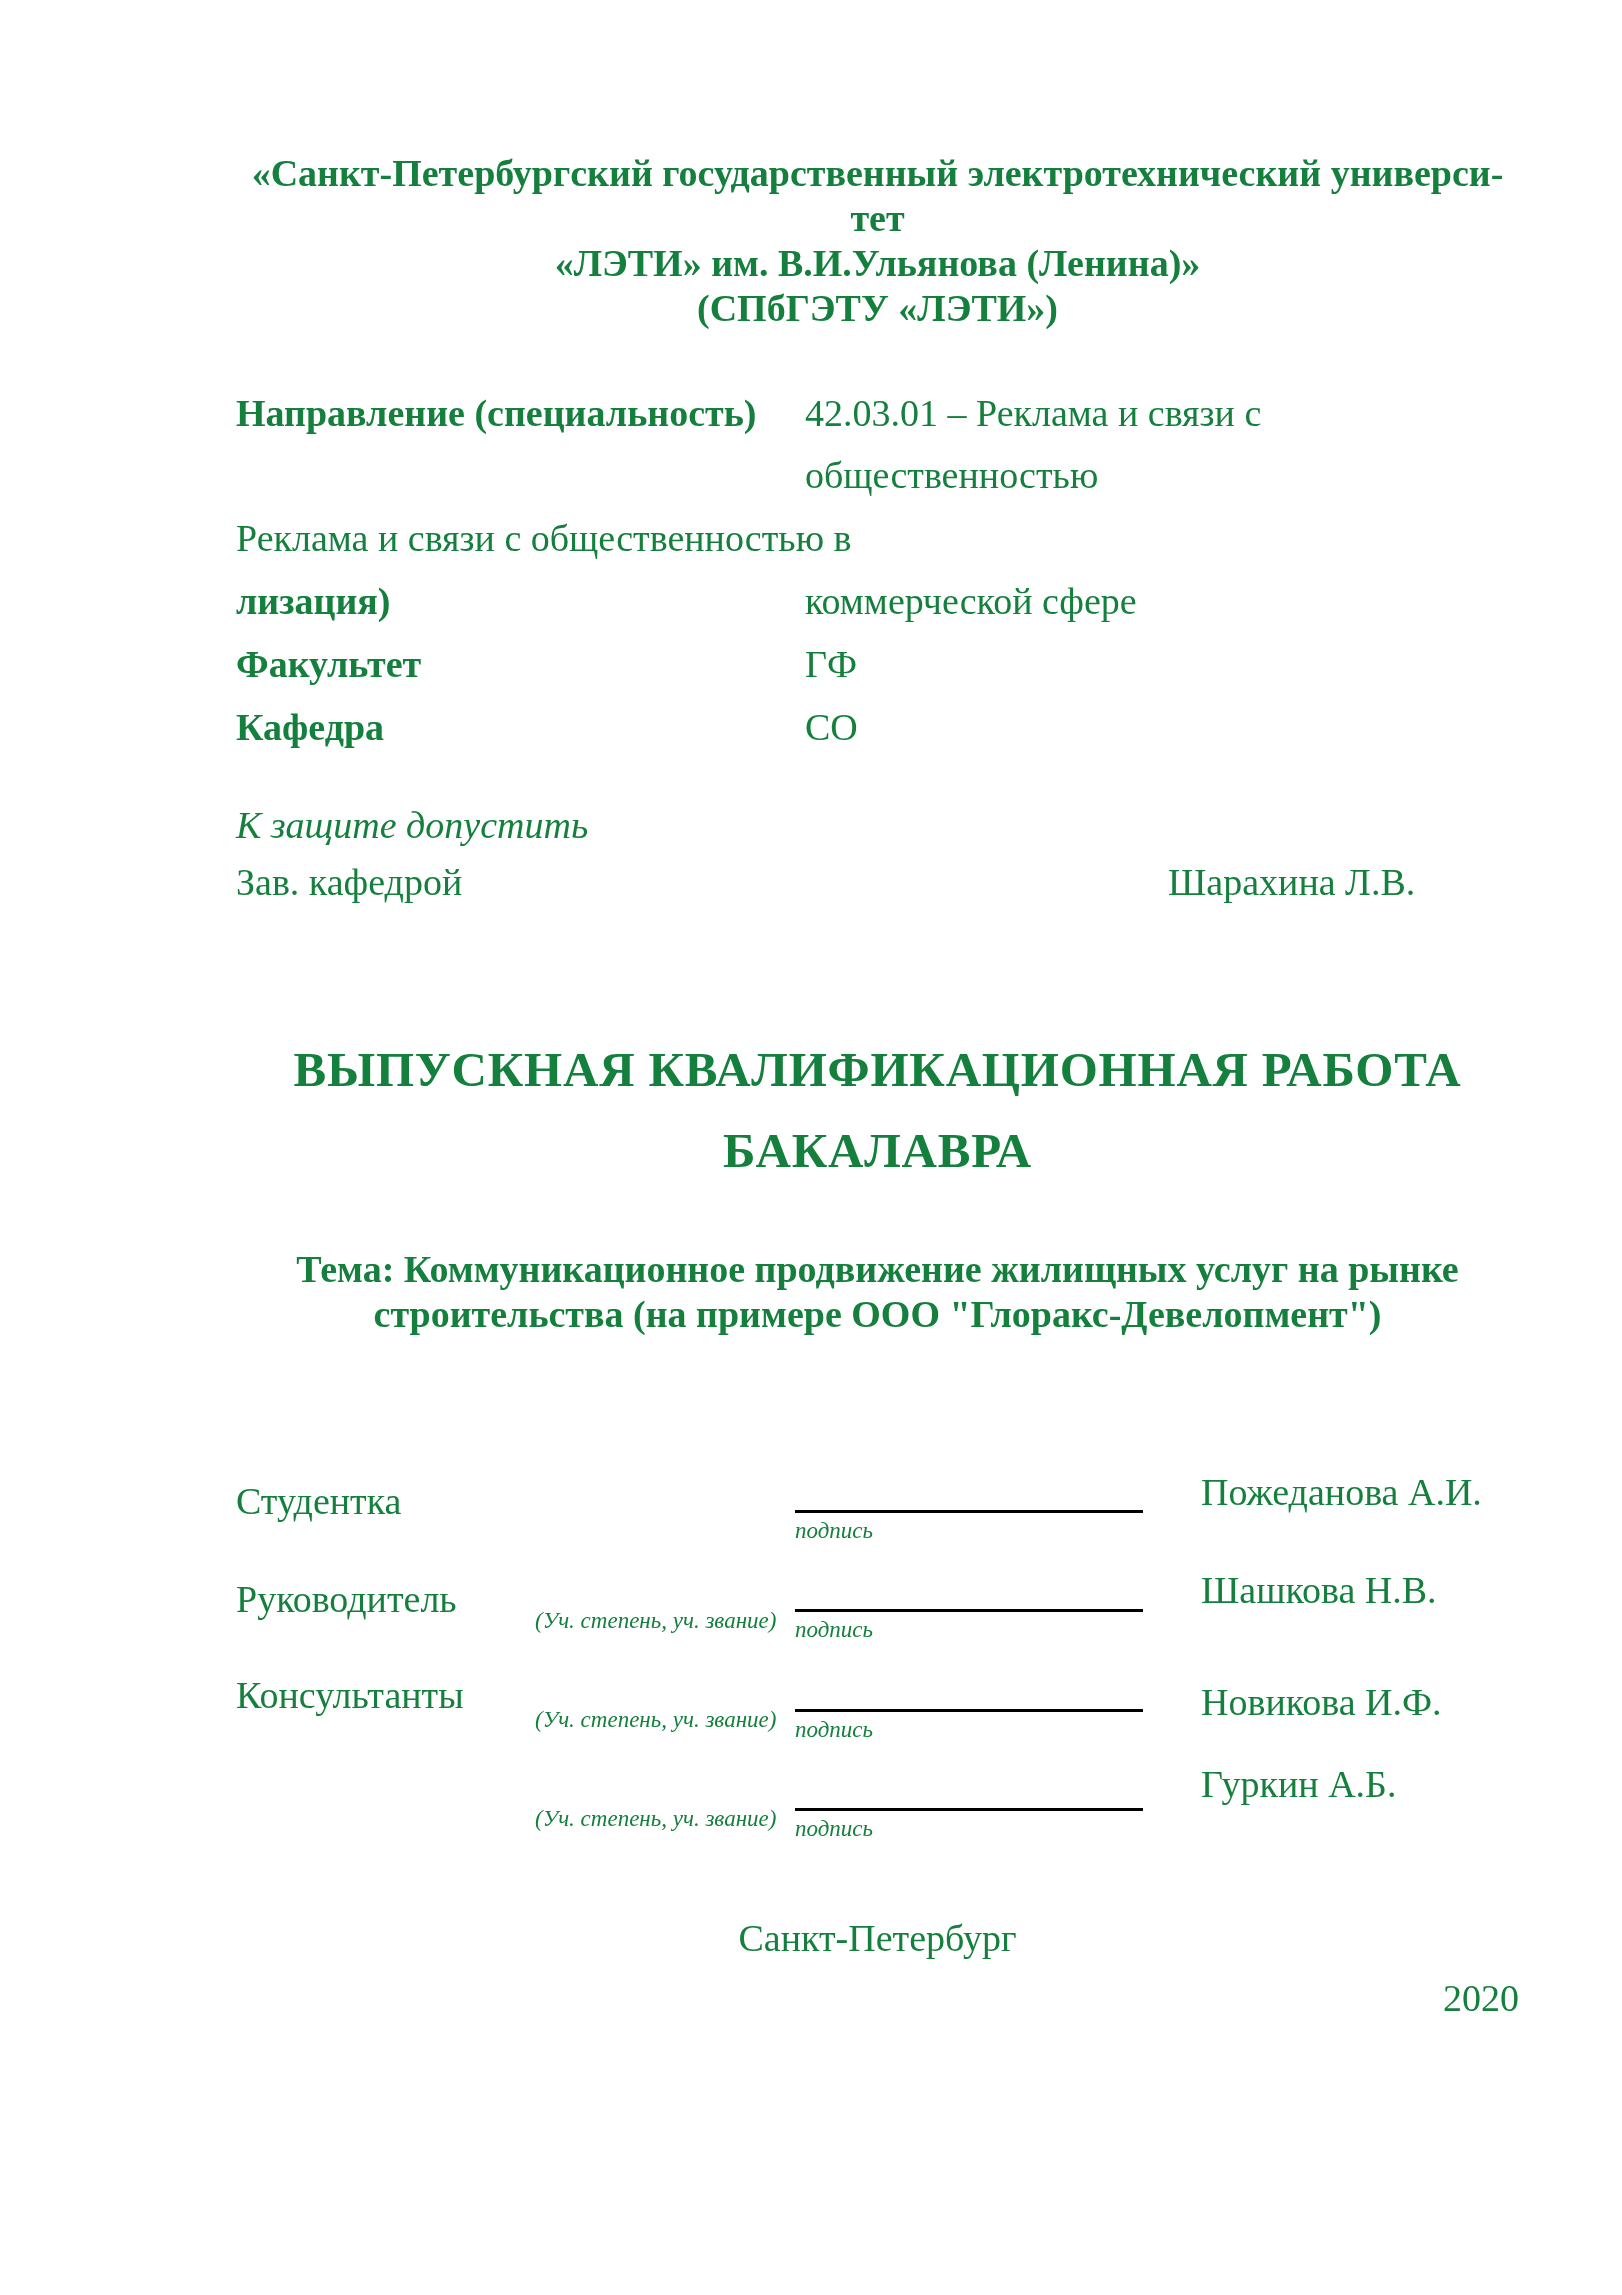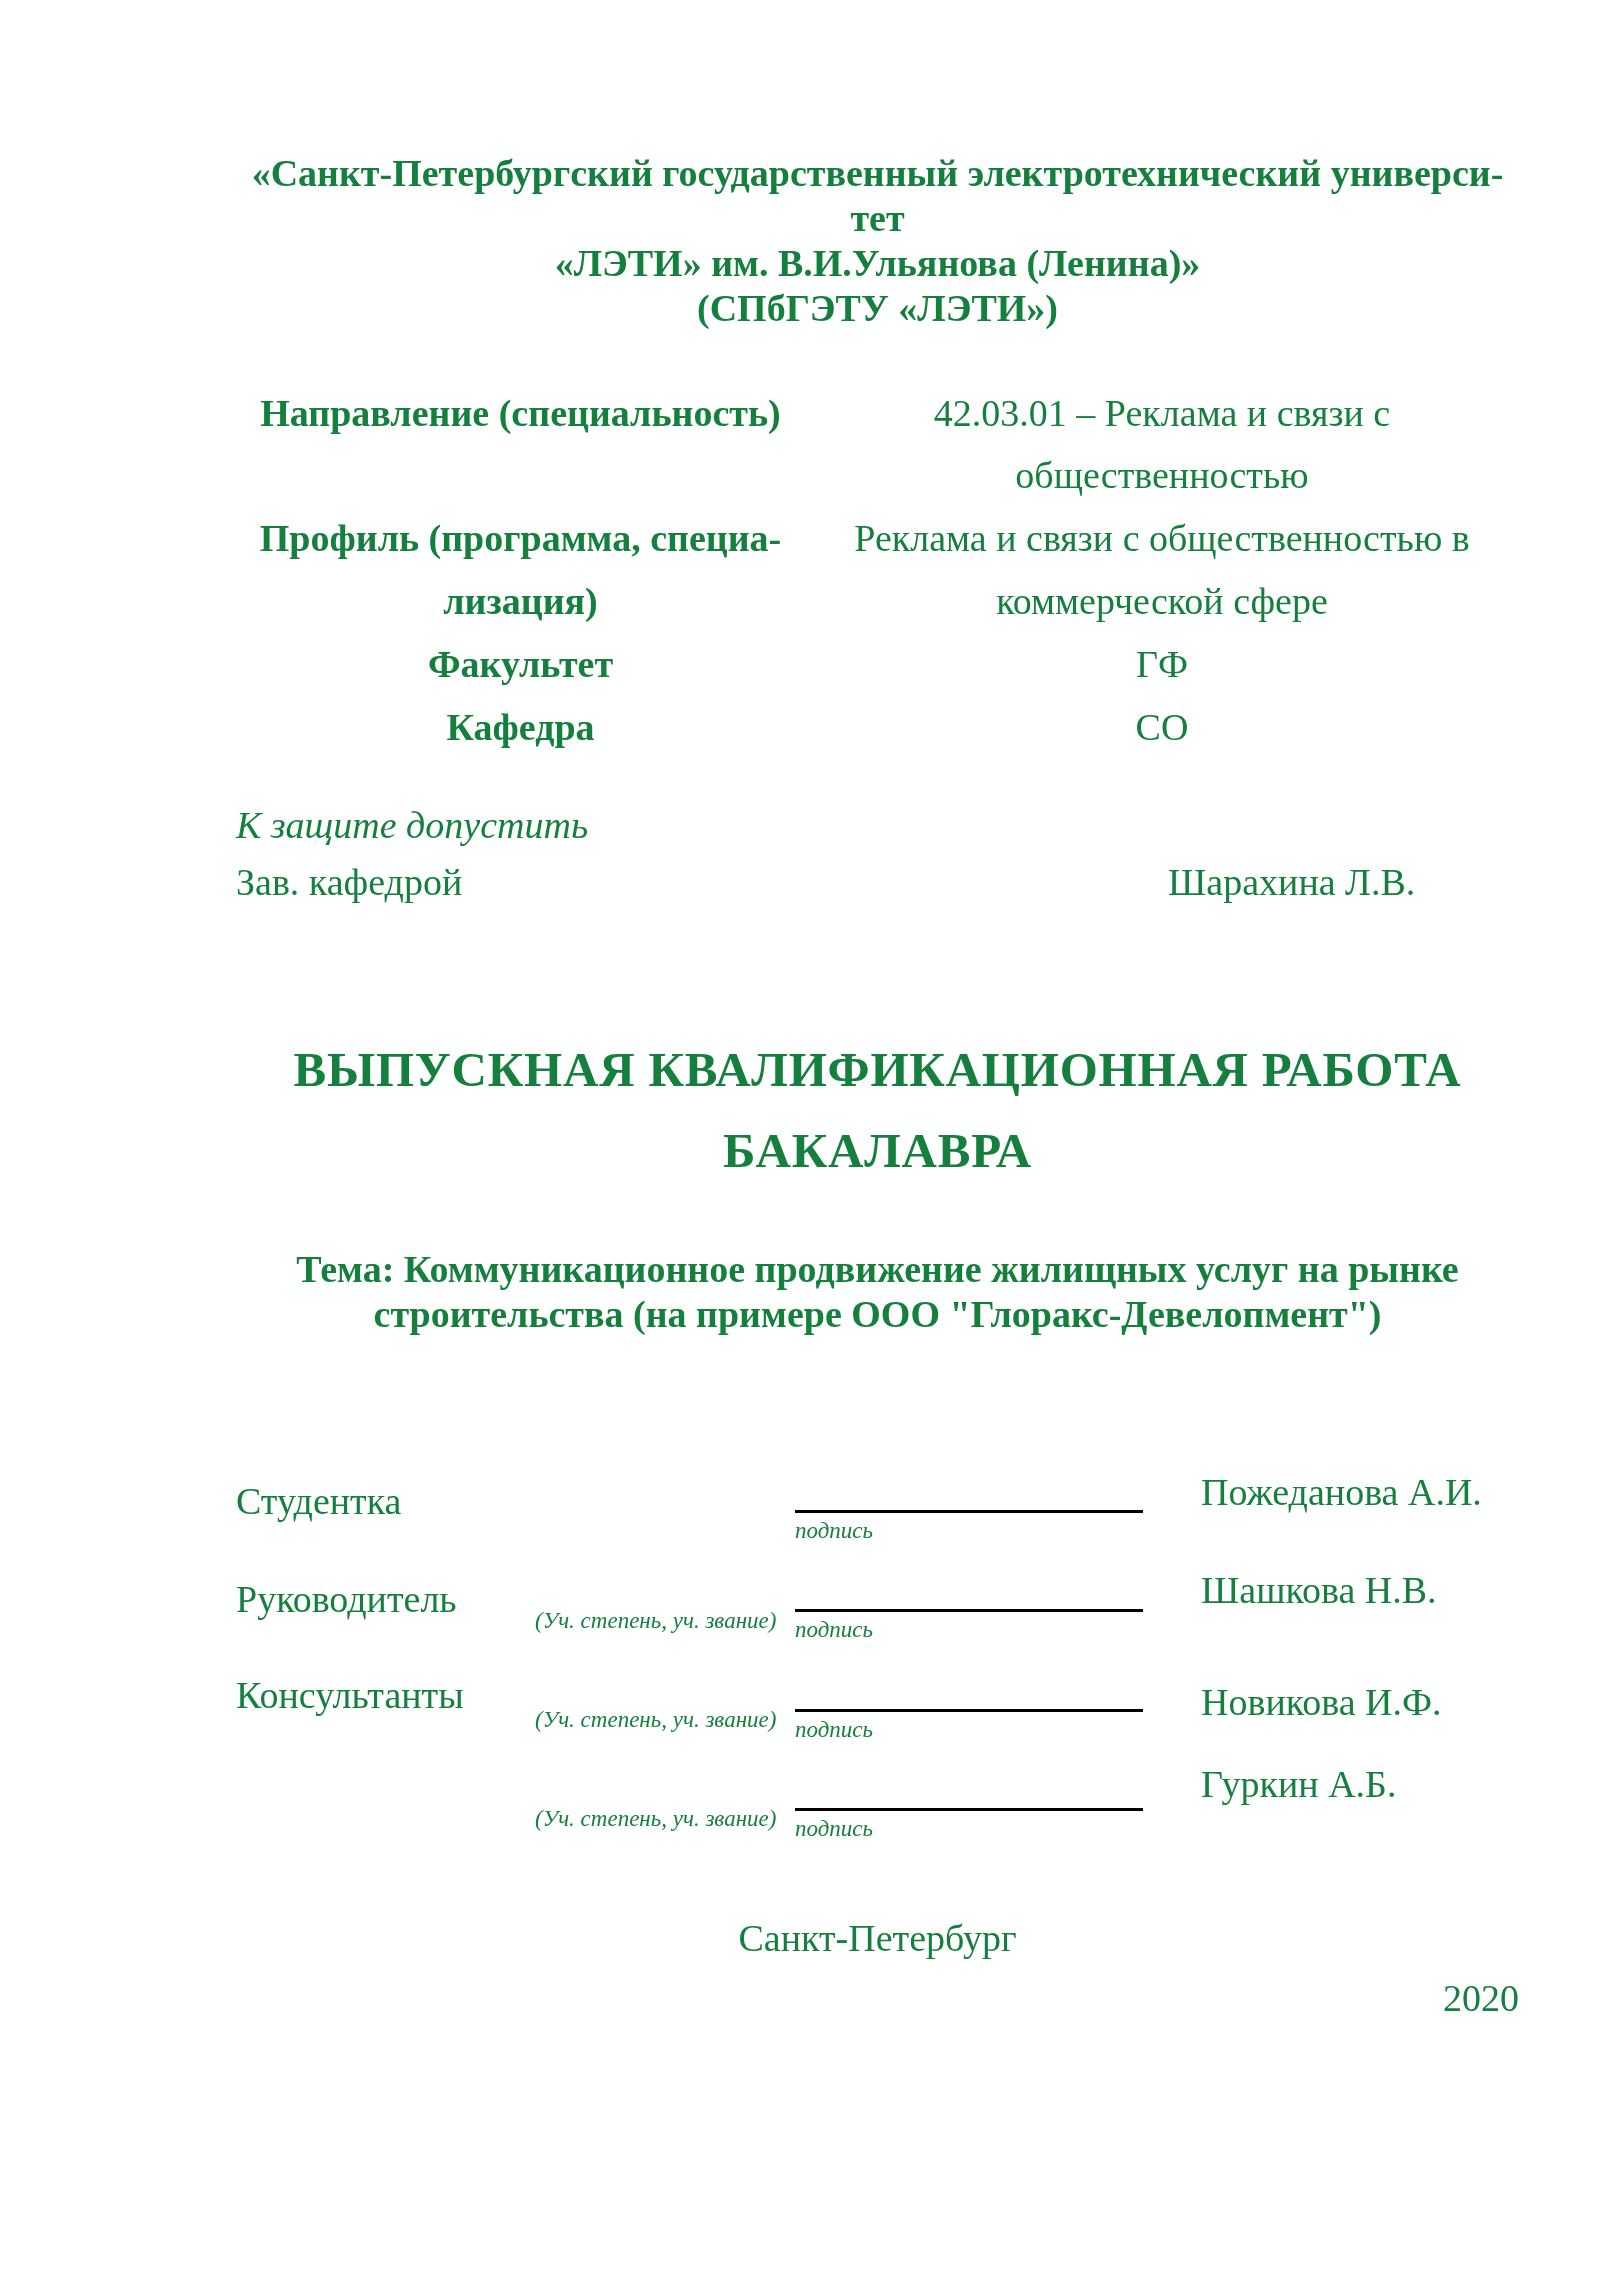--- a/index.html
+++ b/index.html
@@ -21,21 +21,20 @@
     font-size: 38px;
     line-height: 45px;
   }
 
   .info-line {
     left: 236px;
     width: 1283px;
     font-size: 38px;
     line-height: 63px;
     display: flex;
-    text-align: center;
   }
   .info-label { width: 569px; font-weight: bold; flex: 0 0 569px; }
   .info-value { flex: 1; }
 
   .body-text { font-size: 38px; line-height: 45px; }
   .italic { font-style: italic; }
 
   .main-title {
     top: 1029px;
     font-weight: bold;
@@ -84,21 +83,20 @@
 
   <div class="abs info-line" style="top:382px">
     <div class="info-label">Направление (специальность)</div>
     <div class="info-value">42.03.01 – Реклама и связи с</div>
   </div>
   <div class="abs info-line" style="top:444px">
     <div class="info-label"></div>
     <div class="info-value">общественностью</div>
   </div>
   <div class="abs info-line" style="top:507px">
-    <div class="info-label">Профиль (программа, специа-</div>
     <div class="info-value">Реклама и связи с общественностью в</div>
   </div>
   <div class="abs info-line" style="top:570px">
     <div class="info-label">лизация)</div>
     <div class="info-value">коммерческой сфере</div>
   </div>
   <div class="abs info-line" style="top:633px">
     <div class="info-label">Факультет</div>
     <div class="info-value">ГФ</div>
   </div>

